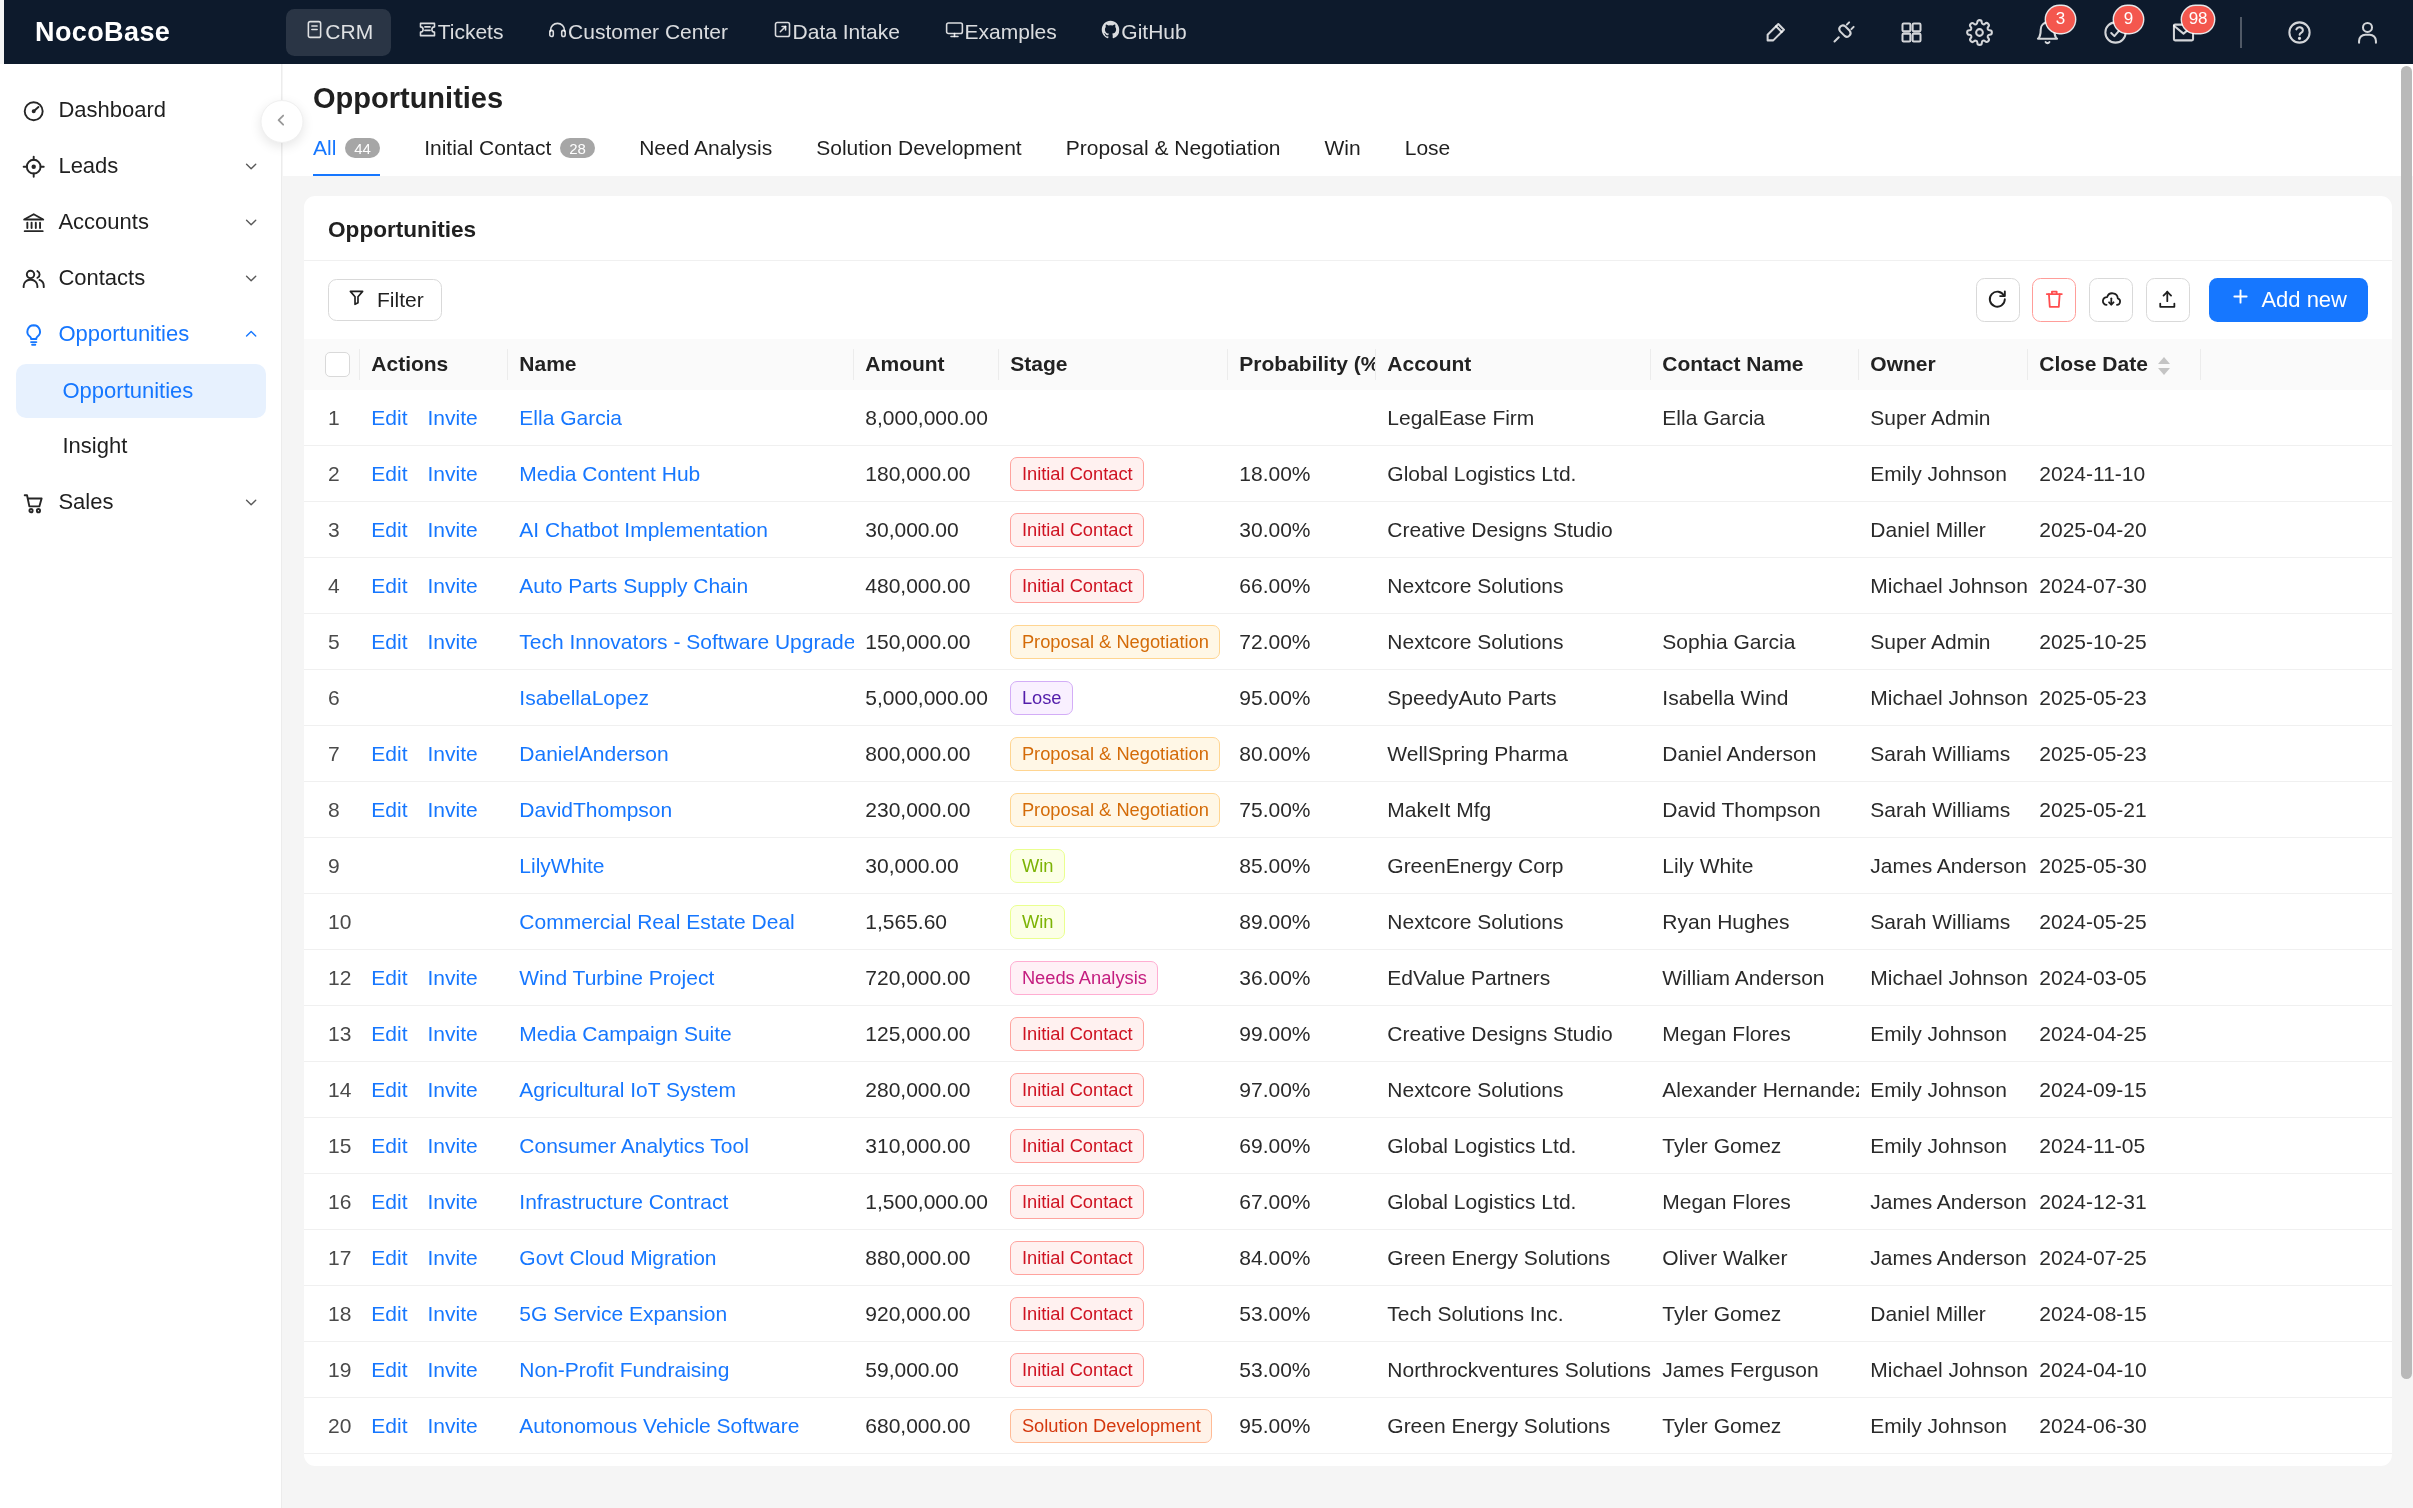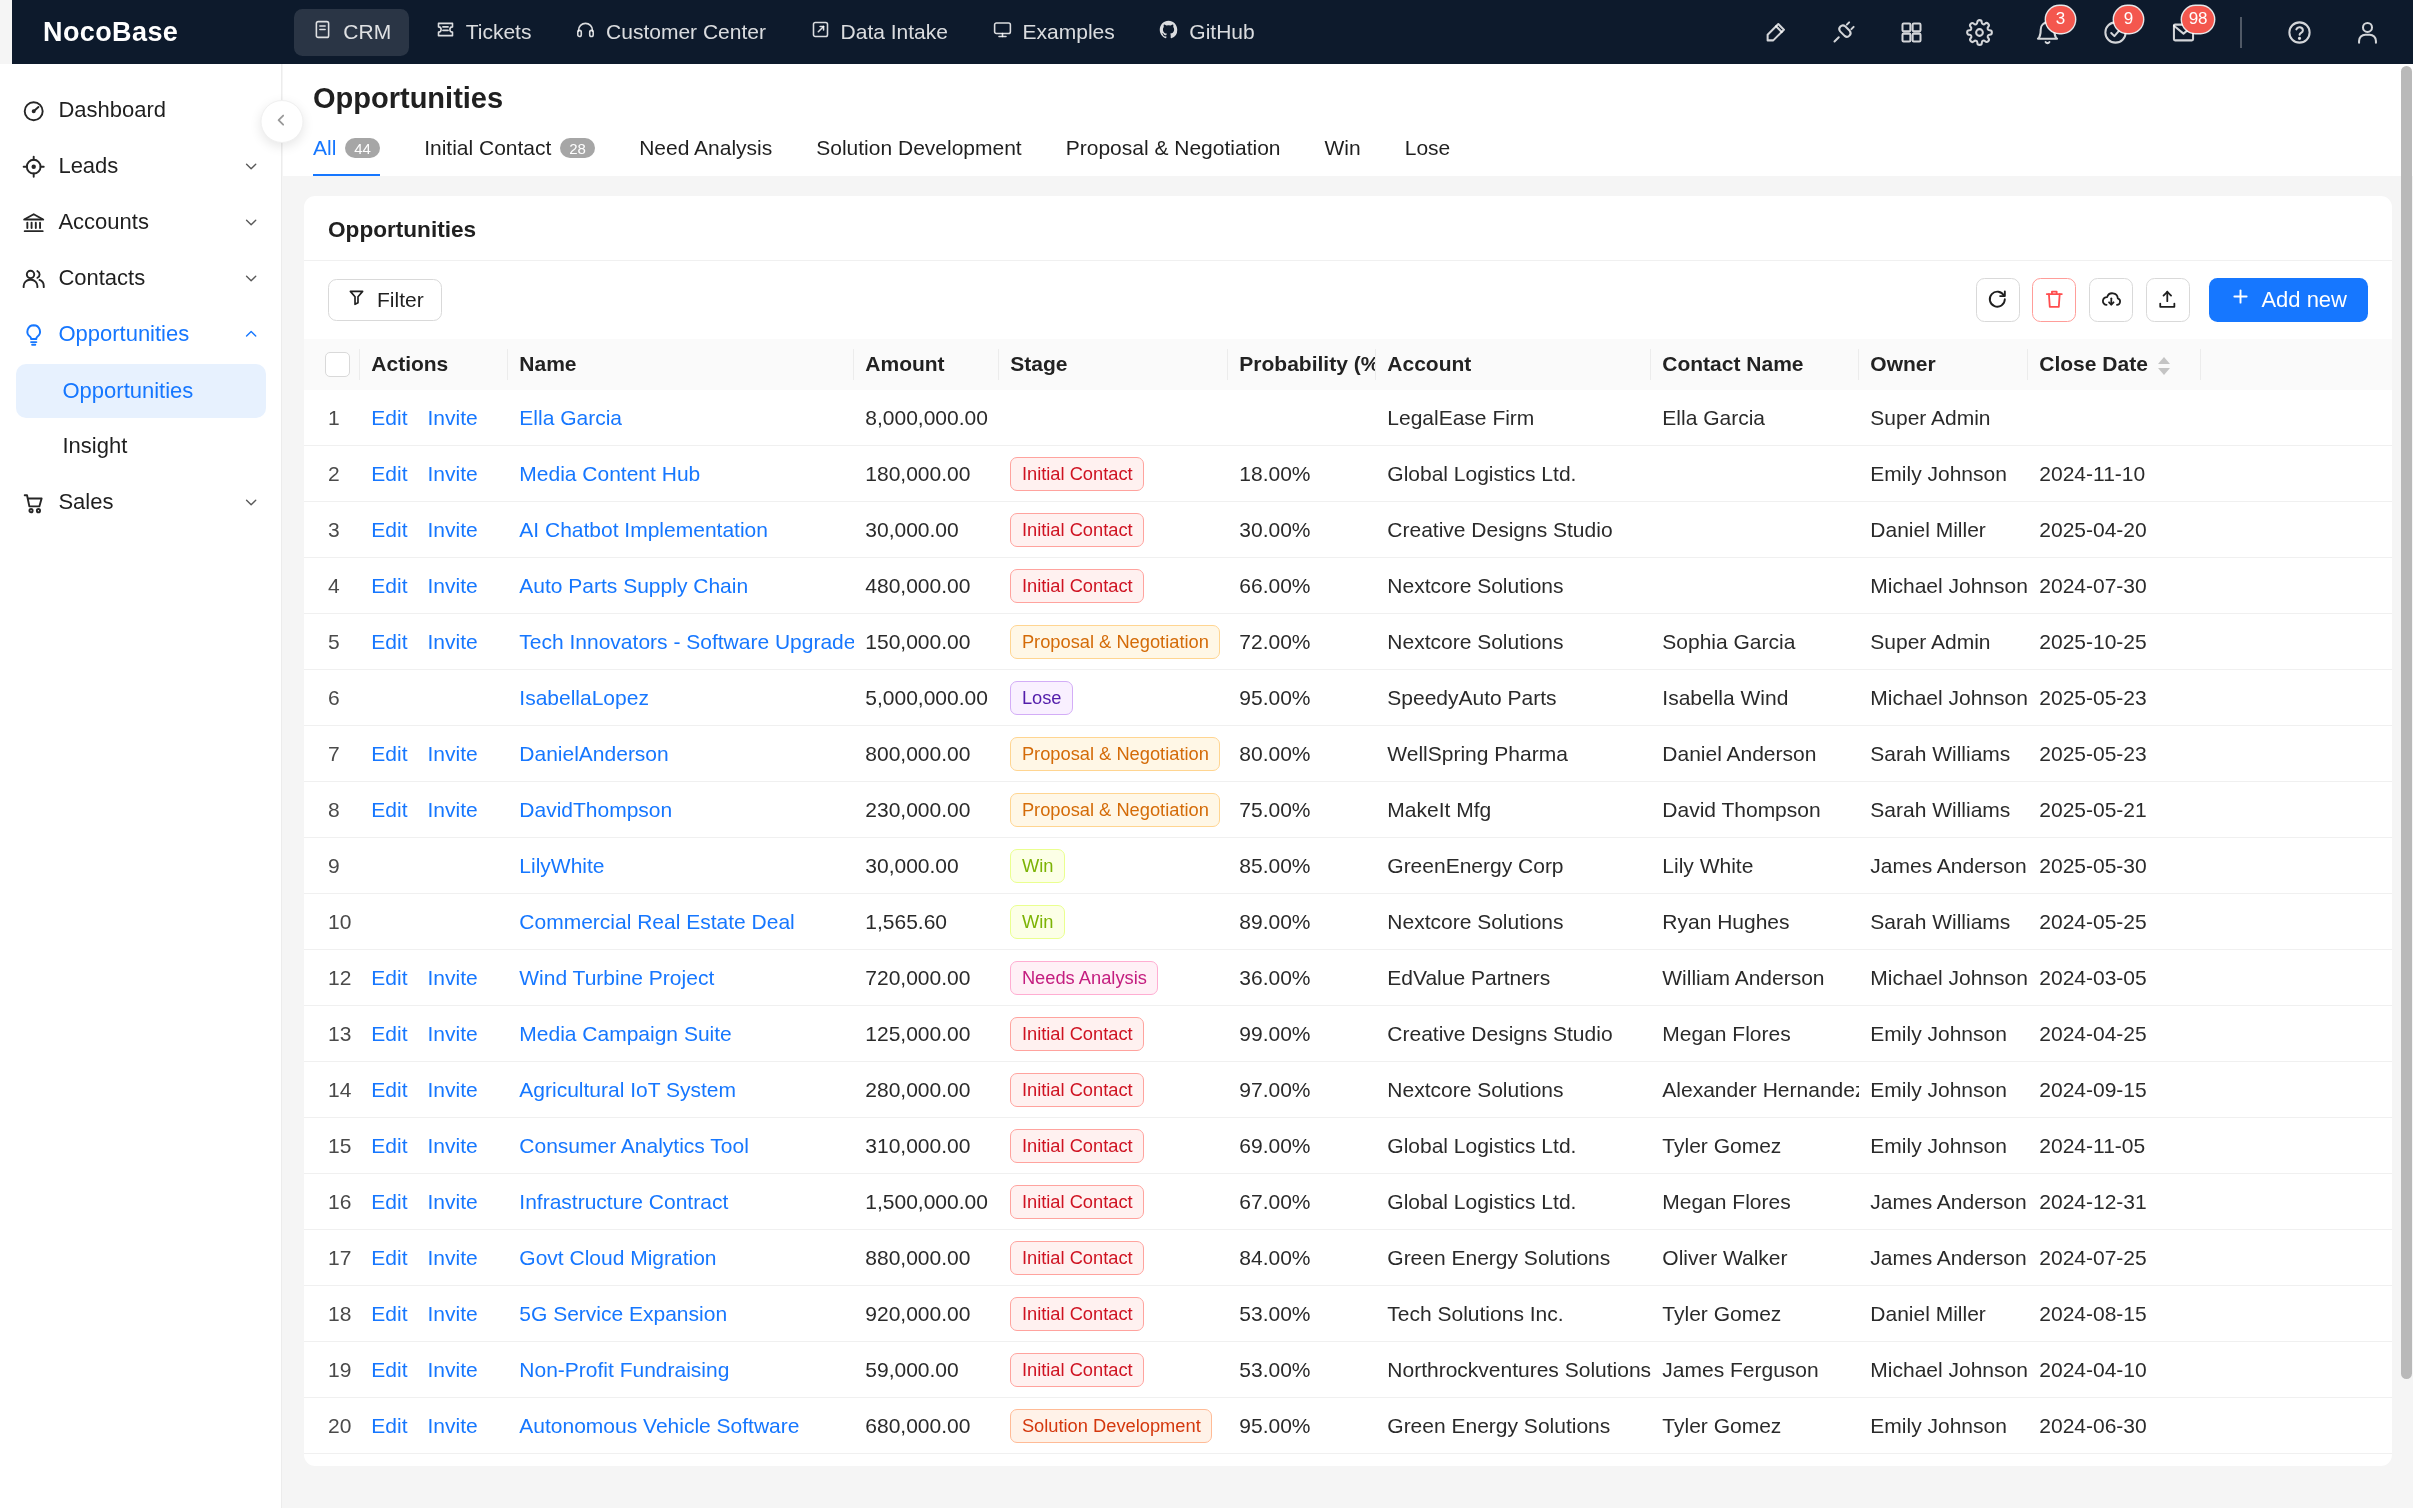--- a/index.html
+++ b/index.html
@@ -4,28 +4,28 @@
 <style>
   html,body{margin:0;padding:0;}
   body{
     width:2413px;height:1508px;position:relative;overflow:hidden;
     font-family:"Liberation Sans", sans-serif;
     background:#f5f5f5;color:rgba(0,0,0,.88);
     -webkit-font-smoothing:antialiased;
   }
   
   .navbar{
-    position:absolute;top:0;left:12px;right:0;height:64px;
+    position:absolute;top:0;left:4px;right:0;height:64px;
     background:#0d1a2c;display:flex;align-items:center;
     padding:0 31px;box-sizing:border-box;z-index:10;
   }
   .logo{color:#fff;font-size:27px;font-weight:700;letter-spacing:0.4px;width:251px;flex:0 0 auto;}
   .nav-menu{display:flex;align-items:center;gap:7px;height:100%;}
   .nav-item{
-    display:flex;align-items:center;gap:10px;height:47px;padding:0 18.3px;
+    display:flex;align-items:center;height:47px;padding:0 18.3px;
     border-radius:8.5px;color:rgba(255,255,255,.85);font-size:21px;cursor:pointer;white-space:nowrap;
   }
   .nav-item.active{background:rgba(255,255,255,.12);}
   .nav-item svg{width:21px;height:21px;}
   .nav-right{margin-left:auto;display:flex;align-items:center;gap:38px;}
   .nav-icon-btn{position:relative;display:flex;align-items:center;justify-content:center;width:30px;height:30px;cursor:pointer;}
   .nav-icon-btn svg{width:27px;height:27px;}
   .nav-badge{
     position:absolute;top:-11.3px;left:14px;min-width:15.5px;height:27px;padding:0 6.4px;
     background:#f4574e;color:#fff;font-size:17px;border-radius:13.4px;

